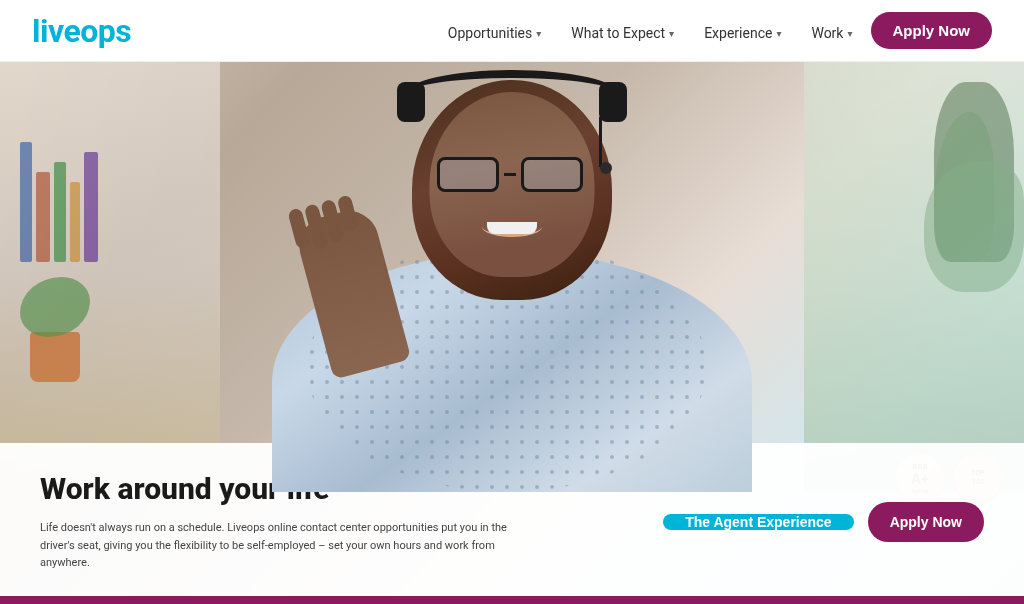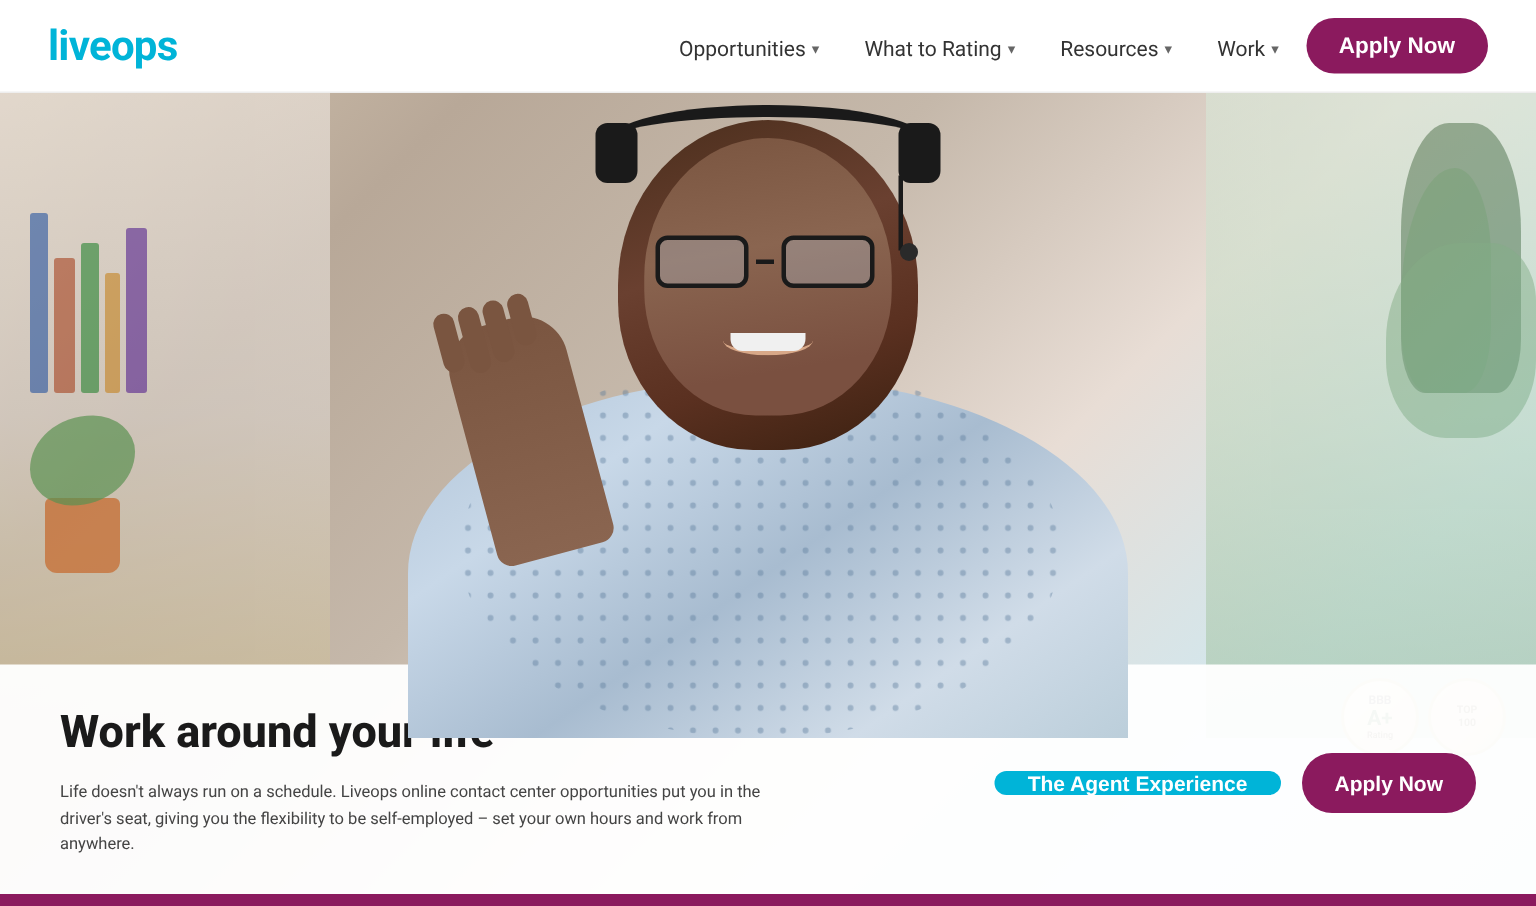--- a/index.html
+++ b/index.html
@@ -23,21 +23,21 @@
       justify-content: space-between;
       padding: 0 32px;
       height: 62px;
       background: #fff;
       border-bottom: 1px solid #eee;
       position: relative;
       z-index: 10;
     }
 
     .logo {
-      font-size: 28px;
+      font-size: 32px;
       font-weight: 700;
       color: #00b4d8;
       letter-spacing: -0.5px;
     }
 
     .logo span {
       color: #00b4d8;
     }
 
     .nav {
@@ -236,25 +236,25 @@
   <div class="logo">
     <span>liveops</span>
   </div>
 
   <nav class="nav">
     <div class="nav-item">
       <span>Opportunities</span>
       <span class="chevron">▾</span>
     </div>
     <div class="nav-item">
-      <span>What to Rating</span>
+      <span>What to Expect</span>
       <span class="chevron">▾</span>
     </div>
     <div class="nav-item">
-      <span>Resources</span>
+      <span>Experience</span>
       <span class="chevron">▾</span>
     </div>
     <div class="nav-item">
       <span>Work</span>
       <span class="chevron">▾</span>
     </div>
     <button class="apply-btn-header">Apply Now</button>
   </nav>
 </header>
 

